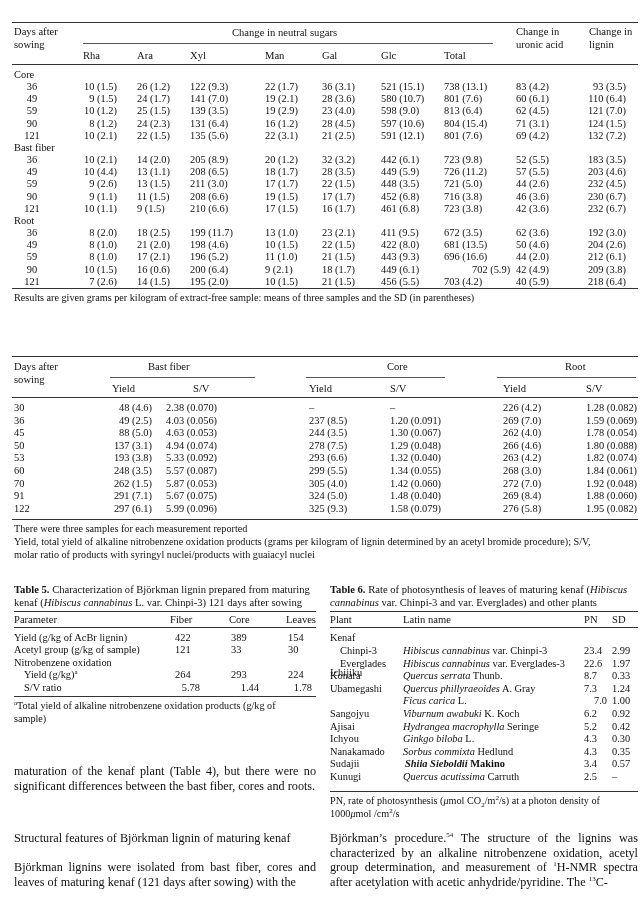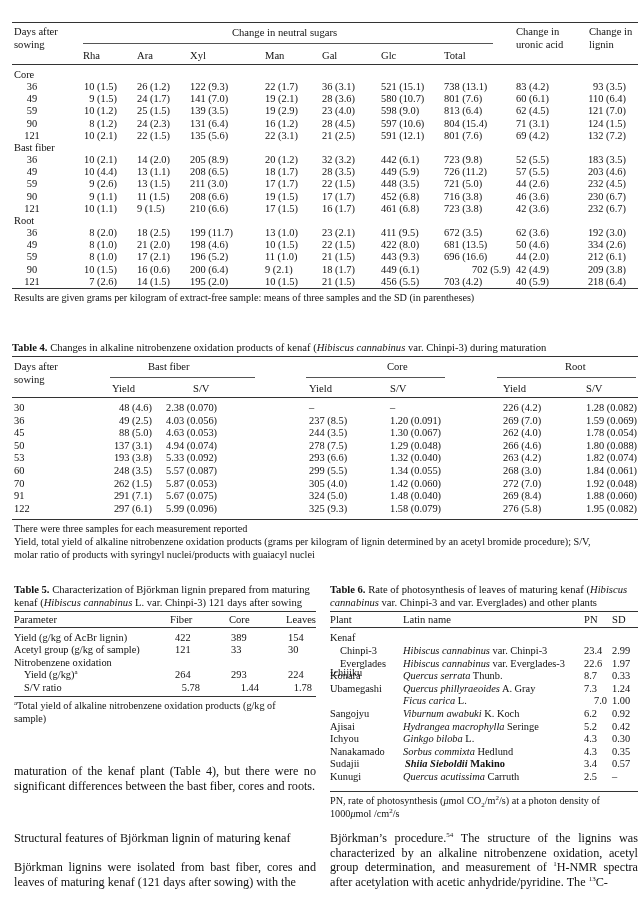--- a/index.html
+++ b/index.html
@@ -165,21 +165,21 @@
       <div class="t right" style="left:566px; width:60px; top:226.99999999999994px;">192 (3.0)</div>
       <div class="t" style="left:22px; top:239.19999999999993px; width:20px; text-align:center;">49</div>
       <div class="t right" style="left:57px; width:60px; top:239.19999999999993px;">8 (1.0)</div>
       <div class="t" style="left:137px; top:239.19999999999993px;">21 (2.0)</div>
       <div class="t" style="left:190px; top:239.19999999999993px;">198 (4.6)</div>
       <div class="t" style="left:265px; top:239.19999999999993px;">10 (1.5)</div>
       <div class="t" style="left:322px; top:239.19999999999993px;">22 (1.5)</div>
       <div class="t" style="left:381px; top:239.19999999999993px;">422 (8.0)</div>
       <div class="t" style="left:444px; top:239.19999999999993px;">681 (13.5)</div>
       <div class="t" style="left:516px; top:239.19999999999993px;">50 (4.6)</div>
-      <div class="t right" style="left:566px; width:60px; top:239.19999999999993px;">334 (2.6)</div>
+      <div class="t right" style="left:566px; width:60px; top:239.19999999999993px;">204 (2.6)</div>
       <div class="t" style="left:22px; top:251.39999999999992px; width:20px; text-align:center;">59</div>
       <div class="t right" style="left:57px; width:60px; top:251.39999999999992px;">8 (1.0)</div>
       <div class="t" style="left:137px; top:251.39999999999992px;">17 (2.1)</div>
       <div class="t" style="left:190px; top:251.39999999999992px;">196 (5.2)</div>
       <div class="t" style="left:265px; top:251.39999999999992px;">11 (1.0)</div>
       <div class="t" style="left:322px; top:251.39999999999992px;">21 (1.5)</div>
       <div class="t" style="left:381px; top:251.39999999999992px;">443 (9.3)</div>
       <div class="t" style="left:444px; top:251.39999999999992px;">696 (16.6)</div>
       <div class="t" style="left:516px; top:251.39999999999992px;">44 (2.0)</div>
       <div class="t right" style="left:566px; width:60px; top:251.39999999999992px;">212 (6.1)</div>
@@ -200,24 +200,20 @@
       <div class="t" style="left:265px; top:275.7999999999999px;">10 (1.5)</div>
       <div class="t" style="left:322px; top:275.7999999999999px;">21 (1.5)</div>
       <div class="t" style="left:381px; top:275.7999999999999px;">456 (5.5)</div>
       <div class="t" style="left:444px; top:275.7999999999999px;">703 (4.2)</div>
       <div class="t" style="left:516px; top:275.7999999999999px;">40 (5.9)</div>
       <div class="t right" style="left:566px; width:60px; top:275.7999999999999px;">218 (6.4)</div>
     </div>
   <div class="rule" style="left:12px; width:626px; top:288px;"></div>
   <div class="t sm" style="left:14px; top:292px;">Results are given grams per kilogram of extract-free sample: means of three samples and the SD (in parentheses)</div>
 
-  <div class="abs caption" style="left:12px; top:341px;">
-    <b>Table 4.</b>
-    <span>Changes in alkaline nitrobenzene oxidation products of kenaf (</span><span class="it">Hibiscus cannabinus</span><span> var. Chinpi-3) during maturation</span>
-  </div>
   <div class="rule" style="left:12px; width:626px; top:356px;"></div>
   <div class="t hdr" style="left:14px; top:361px;">Days after</div>
   <div class="t hdr" style="left:14px; top:374px;">sowing</div>
   <div id="t4-head">
       <div class="t hdr" style="left:148px; top:361px;">Bast fiber</div>
       <div class="rule-thin" style="left:110px; width:145px; top:377px;"></div>
       <div class="t hdr" style="left:387px; top:361px;">Core</div>
       <div class="rule-thin" style="left:306px; width:139px; top:377px;"></div>
       <div class="t hdr" style="left:565px; top:361px;">Root</div>
       <div class="rule-thin" style="left:497px; width:139px; top:377px;"></div>

